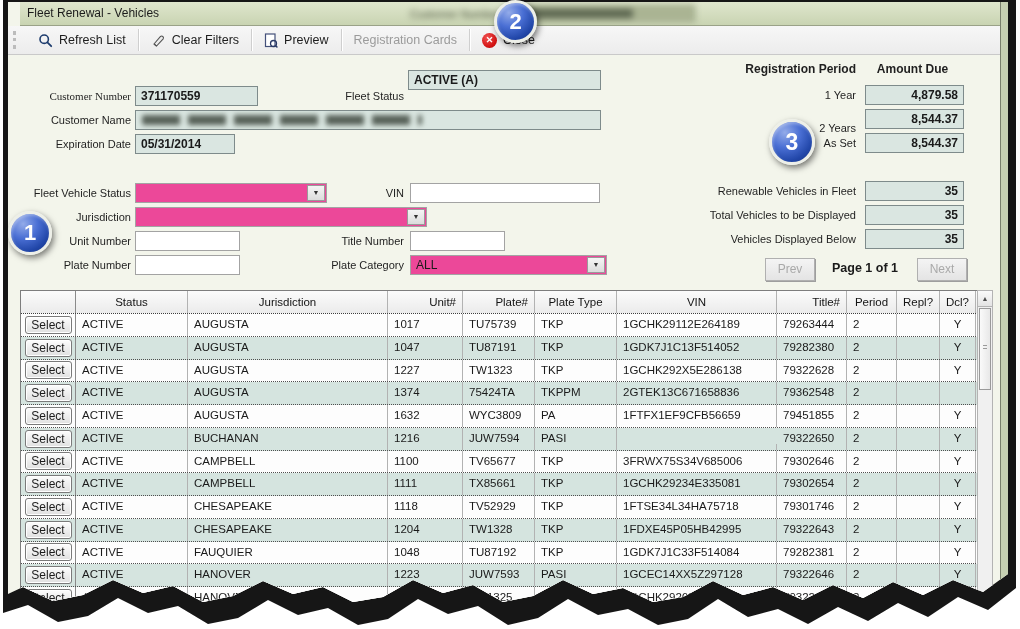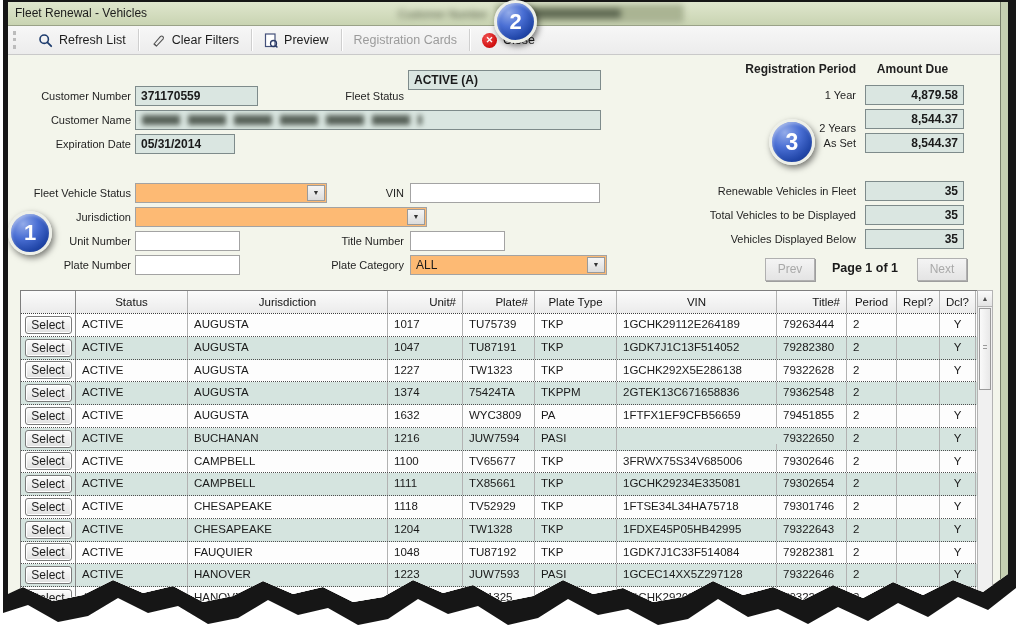--- a/index.html
+++ b/index.html
@@ -10,42 +10,42 @@
   .frame{position:absolute;left:3px;top:0;width:1013px;height:627px;background:#161616;
     filter:drop-shadow(2px 3px 3px rgba(0,0,0,.38));
     clip-path:polygon(0 0,1013px 0,1013px 588px,985px 610px,955px 597px,925px 617px,895px 603px,865px 621px,835px 607px,805px 624px,775px 609px,745px 617px,715px 599px,685px 619px,655px 625px,625px 609px,595px 615px,565px 599px,535px 618px,505px 625px,475px 606px,445px 614px,415px 599px,385px 619px,355px 625px,325px 608px,295px 615px,265px 600px,235px 618px,205px 624px,175px 606px,145px 613px,115px 598px,85px 616px,55px 622px,25px 605px,0 613px);}
 
   
   .window{position:absolute;left:8px;top:2px;width:1000px;height:602px;background:#f3f5eb;
     clip-path:polygon(0 0,1000px 0,1000px 572px,975px 590px,945px 578px,915px 593px,885px 580px,855px 596px,825px 583px,795px 598px,765px 585px,735px 593px,705px 579px,675px 595px,645px 600px,615px 586px,585px 592px,555px 578px,525px 594px,495px 600px,465px 583px,435px 591px,405px 578px,375px 595px,345px 600px,315px 585px,285px 592px,255px 579px,225px 594px,195px 600px,165px 584px,135px 591px,105px 578px,75px 593px,45px 599px,15px 585px,0 592px);}
   .window-right-strip{position:absolute;right:0;top:0;bottom:0;width:7px;background:#c6d0b2;border-left:1px solid #79806c;}
 
   
-  .titlebar{position:absolute;left:0;top:0;right:0;height:23px;background:linear-gradient(#dfe6cd,#c9d4b2);border-bottom:1px solid #9aa288;text-decoration:underline;}
+  .titlebar{position:absolute;left:12px;top:0;right:0;height:23px;background:linear-gradient(#dfe6cd,#c9d4b2);border-bottom:1px solid #9aa288;text-decoration:underline;}
   .title-text{position:absolute;left:7px;top:4px;font-size:12px;color:#1c1c1c;}
   .redact-zone{position:absolute;left:390px;top:2px;width:350px;height:19px;filter:blur(3px);display:flex;align-items:center;}
   .redact-label{font-size:11px;color:#49513c;margin-right:8px;}
   .redact-box{width:185px;height:15px;background:#aab493;border:1px solid #8b957a;position:relative;}
   .redact-box::after{content:"";position:absolute;left:4px;top:3px;width:120px;height:9px;background:#5c6650;border-radius:2px;}
 
   
   .toolbar{position:absolute;left:0;top:24px;right:7px;height:28px;background:linear-gradient(#f7f7f7,#ececec);border-bottom:1px solid #c9c9c9;display:flex;align-items:center;}
   .grip{width:3px;height:18px;border-left:3px dotted #bcbcbc;margin:0 7px 0 5px;}
   .tb-btn{display:flex;align-items:center;gap:6px;height:24px;padding:0 12px;font-size:12.5px;color:#1d1d1d;cursor:default;}
   .tb-btn.disabled{color:#9b9b9b;}
   .tb-sep{width:1px;height:22px;background:#cfcfcf;box-shadow:1px 0 0 #ffffff;}
   .close-dot{display:inline-flex;width:15px;height:15px;border-radius:50%;background:radial-gradient(circle at 35% 30%,#f05050,#d41414 65%,#a80d0d);align-items:center;justify-content:center;color:#fff;font-size:9px;font-weight:bold;line-height:1;}
 
   
   .lbl{position:absolute;font-size:11px;color:#1f1f1f;text-align:right;line-height:20px;white-space:nowrap;}
   .lbl-b{font-weight:bold;font-size:12px;}
   .field{position:absolute;height:18px;background:#dae6e1;border:1px solid #7e8b8b;font-size:12px;font-weight:bold;line-height:18px;padding:0 5px;white-space:nowrap;overflow:hidden;}
   .field.right{text-align:right;}
   .input{position:absolute;height:18px;background:#ffffff;border:1px solid #a3a3a3;font-size:12px;line-height:18px;padding:0 4px;}
-  .combo{position:absolute;height:18px;background:#fdba74;border:1px solid #a3a3a3;font-size:12px;line-height:18px;padding:0 20px 0 5px;}
+  .combo{position:absolute;height:18px;background:#ec4899;border:1px solid #a3a3a3;font-size:12px;line-height:18px;padding:0 20px 0 5px;}
   .combo .arrow{position:absolute;right:1px;top:1px;bottom:1px;width:16px;background:linear-gradient(#f5f5f5,#dcdcdc);border:1px solid #9a9a9a;display:flex;align-items:center;justify-content:center;font-size:7px;color:#333;}
   .blurname{position:absolute;left:6px;top:4px;height:10px;width:280px;filter:blur(2.5px);border-radius:2px;
     background:repeating-linear-gradient(90deg,#59635a 0 38px,rgba(0,0,0,0) 38px 46px);}
 
   
   .pgbtn{position:absolute;height:21px;background:linear-gradient(#f4f4f4,#e4e4e4);border:1px solid #b0b0b0;box-shadow:1px 1px 0 #9e9e9e;color:#a9a9a9;font-size:12px;text-align:center;line-height:21px;}
   .pgtext{position:absolute;font-size:12.5px;font-weight:bold;text-align:center;}
 
   
   .grid-wrap{position:absolute;left:12px;top:288px;width:973px;height:330px;}
@@ -115,21 +115,21 @@
     <div class="tb-btn disabled">
       <span>Registration Cards</span>
     </div>
     <span class="tb-sep"></span>
     <div class="tb-btn">
       <span class="close-dot">✕</span>
       <span>Close</span>
     </div>
   </div>
 
-  <span class="lbl" style="left:10px;top:84px;width:113px;">Customer Number</span>
+  <span class="lbl" style="left:10px;top:84px;width:113px;font-family:Liberation Serif, serif;">Customer Number</span>
   <div class="field" style="left:127px;top:84px;width:111px;">371170559</div>
   <span class="lbl" style="left:300px;top:84px;width:96px;">Fleet Status</span>
   <div class="field" style="left:400px;top:68px;width:181px;">ACTIVE (A)</div>
 
   <span class="lbl" style="left:10px;top:108px;width:113px;">Customer Name</span>
   <div class="field" style="left:127px;top:108px;width:454px;">
     <span class="blurname"></span>
   </div>
 
   <span class="lbl" style="left:10px;top:132px;width:113px;">Expiration Date</span>

